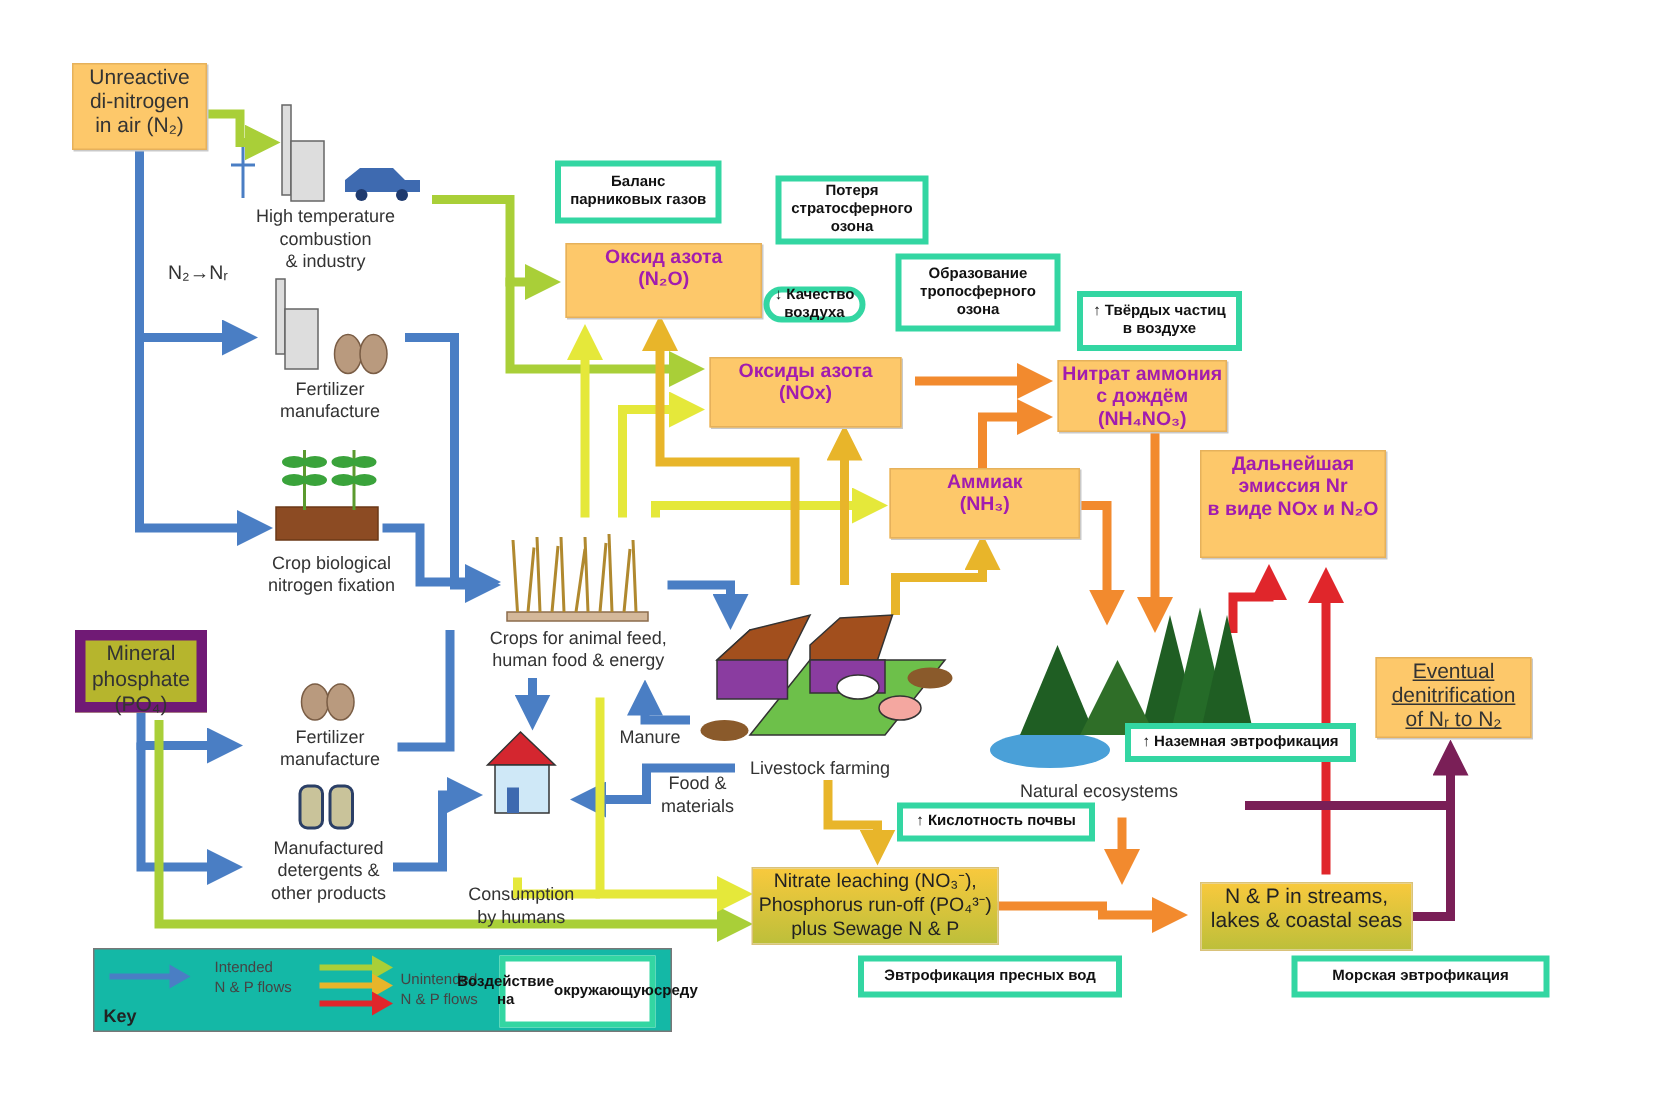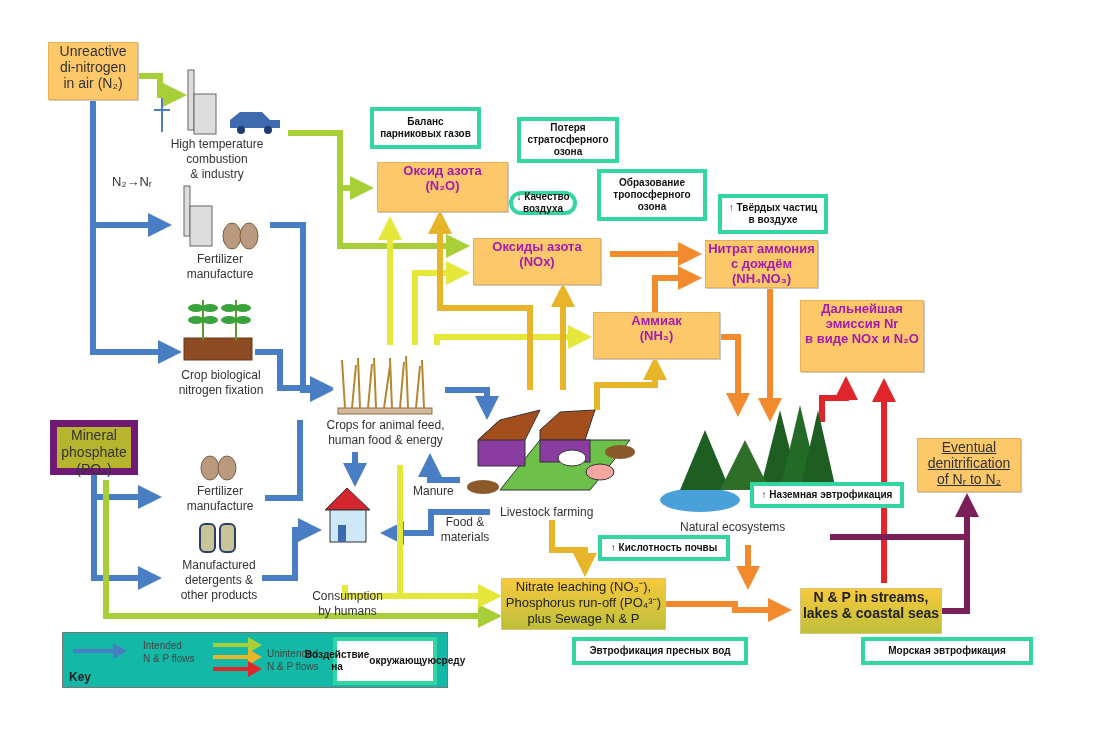--- a/index.html
+++ b/index.html
@@ -249,21 +249,21 @@
   <span>Eventual</span>
   <span>denitrification</span>
   <span>of Nᵣ to N₂</span>
 </div>
 
 <div class="node gbox" style="left:501px;top:578px;width:165px;height:52px;flex-direction:column;">
   <span>Nitrate leaching (NO₃⁻),</span>
   <span>Phosphorus run-off (PO₄³⁻)</span>
   <span>plus  Sewage N &amp; P</span>
 </div>
-<div class="node gbox" style="left:800px;top:588px;width:142px;height:46px;flex-direction:column;font-size:14px;font-weight:bold;">
+<div class="node gbox" style="left:800px;top:588px;width:142px;height:46px;flex-direction:column;font-size:14px;">
   <span>N  &amp; P in streams,</span>
   <span>lakes &amp; coastal seas</span>
 </div>
 
 <div class="impact" style="left:370px;top:107px;width:111px;height:42px;flex-direction:column;">
   <span>Баланс</span>
   <span>парниковых газов</span>
 </div>
 <div class="impact" style="left:517px;top:117px;width:102px;height:46px;flex-direction:column;">
   <span>Потеря</span>

